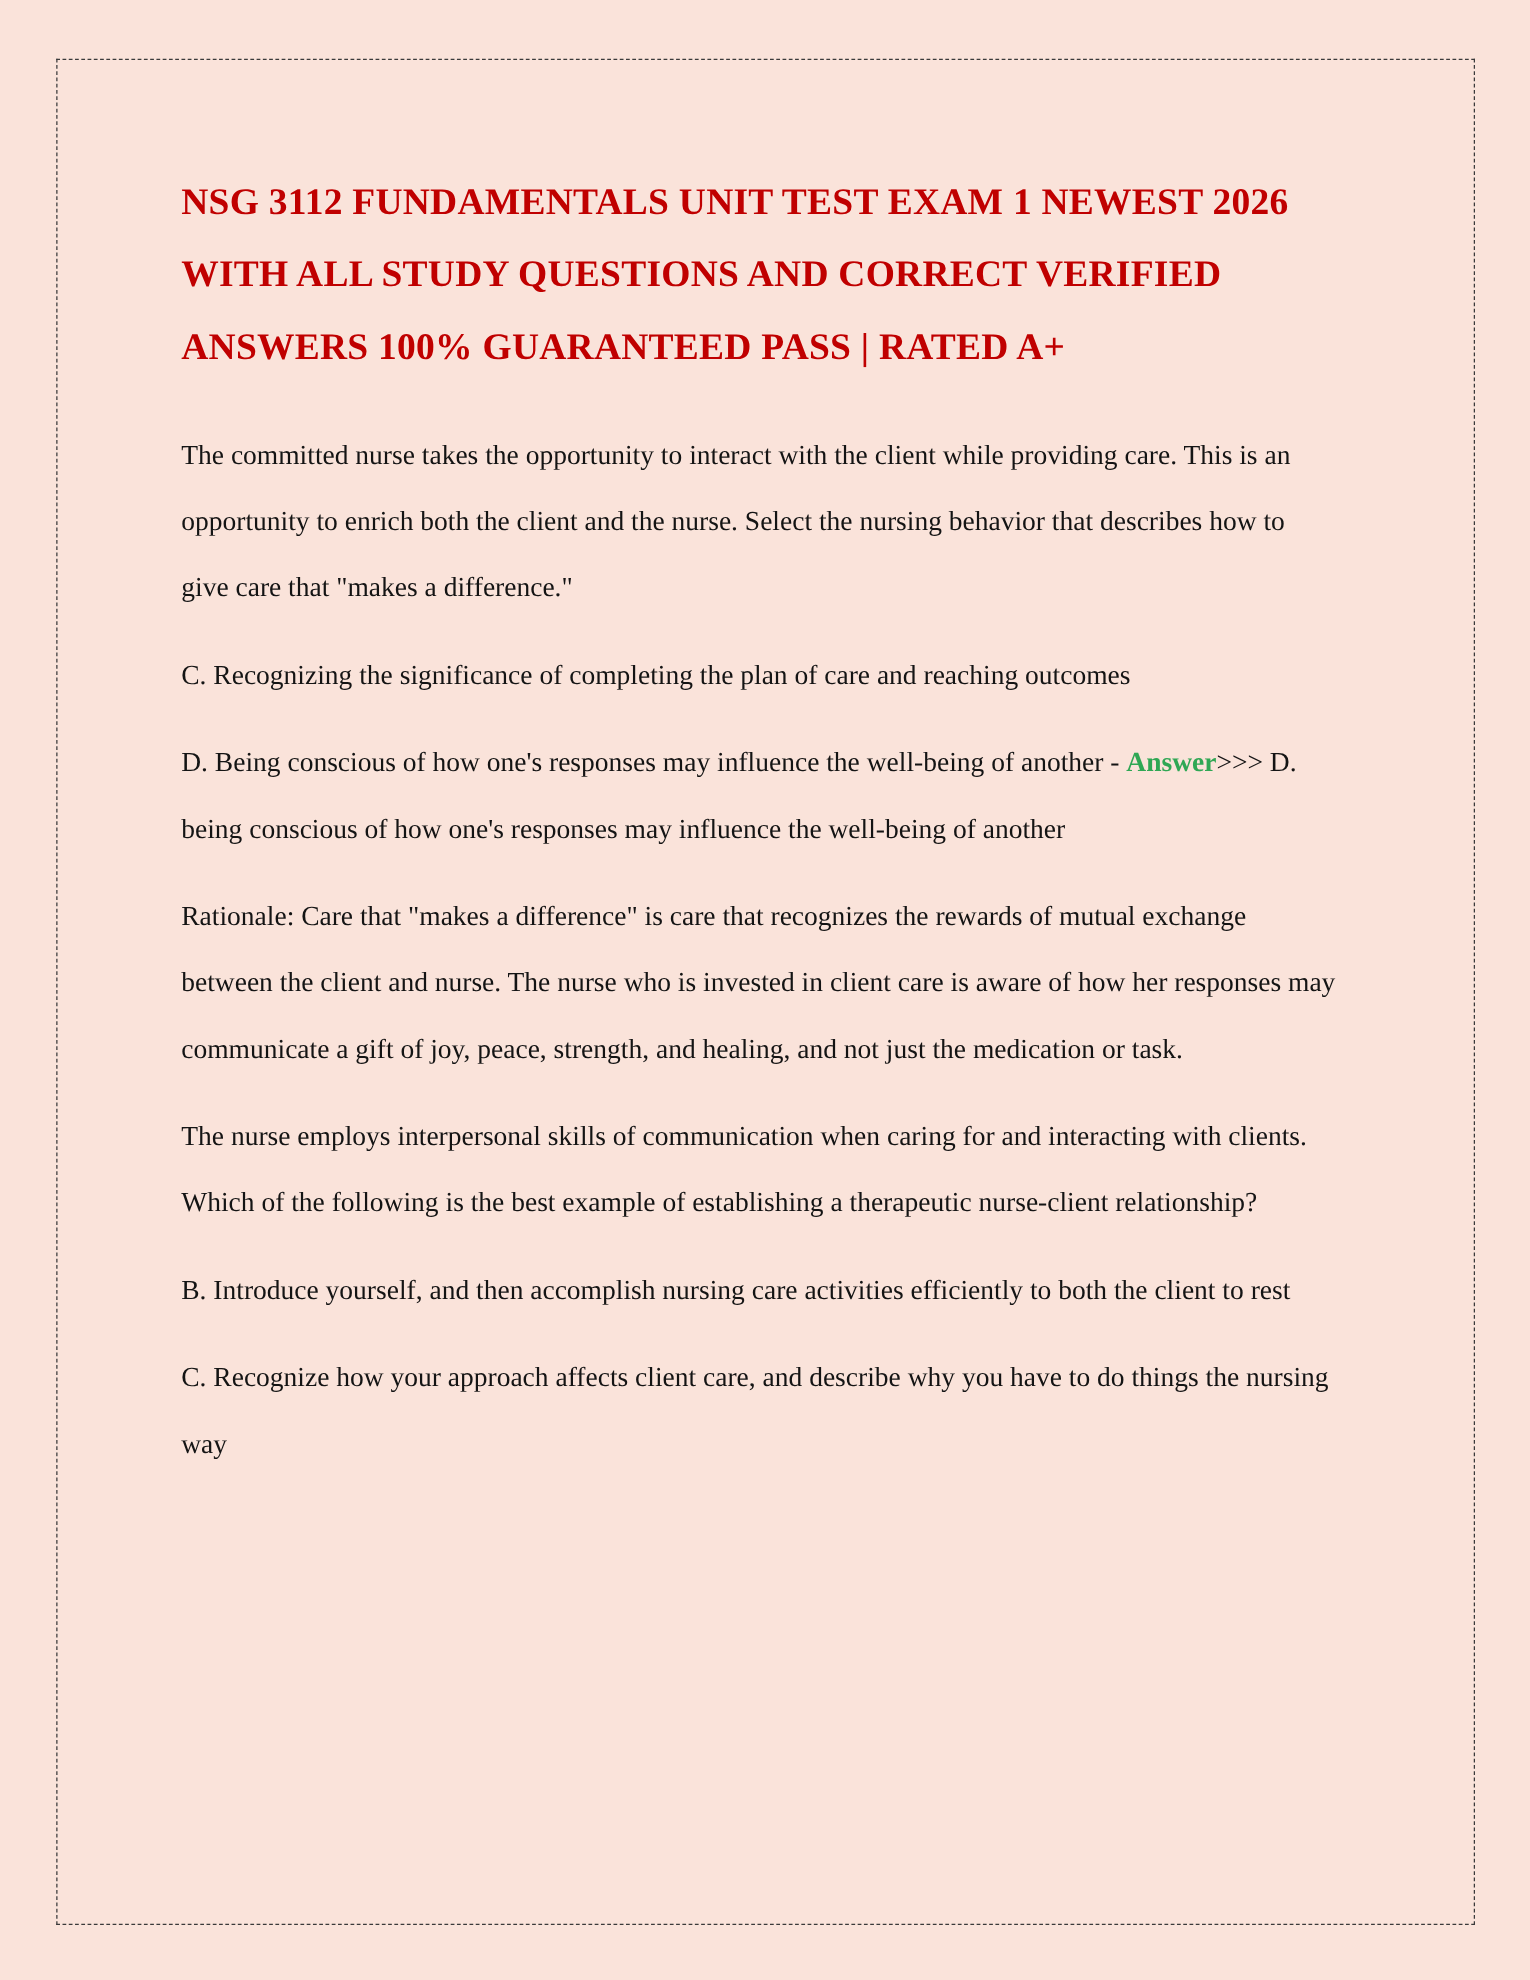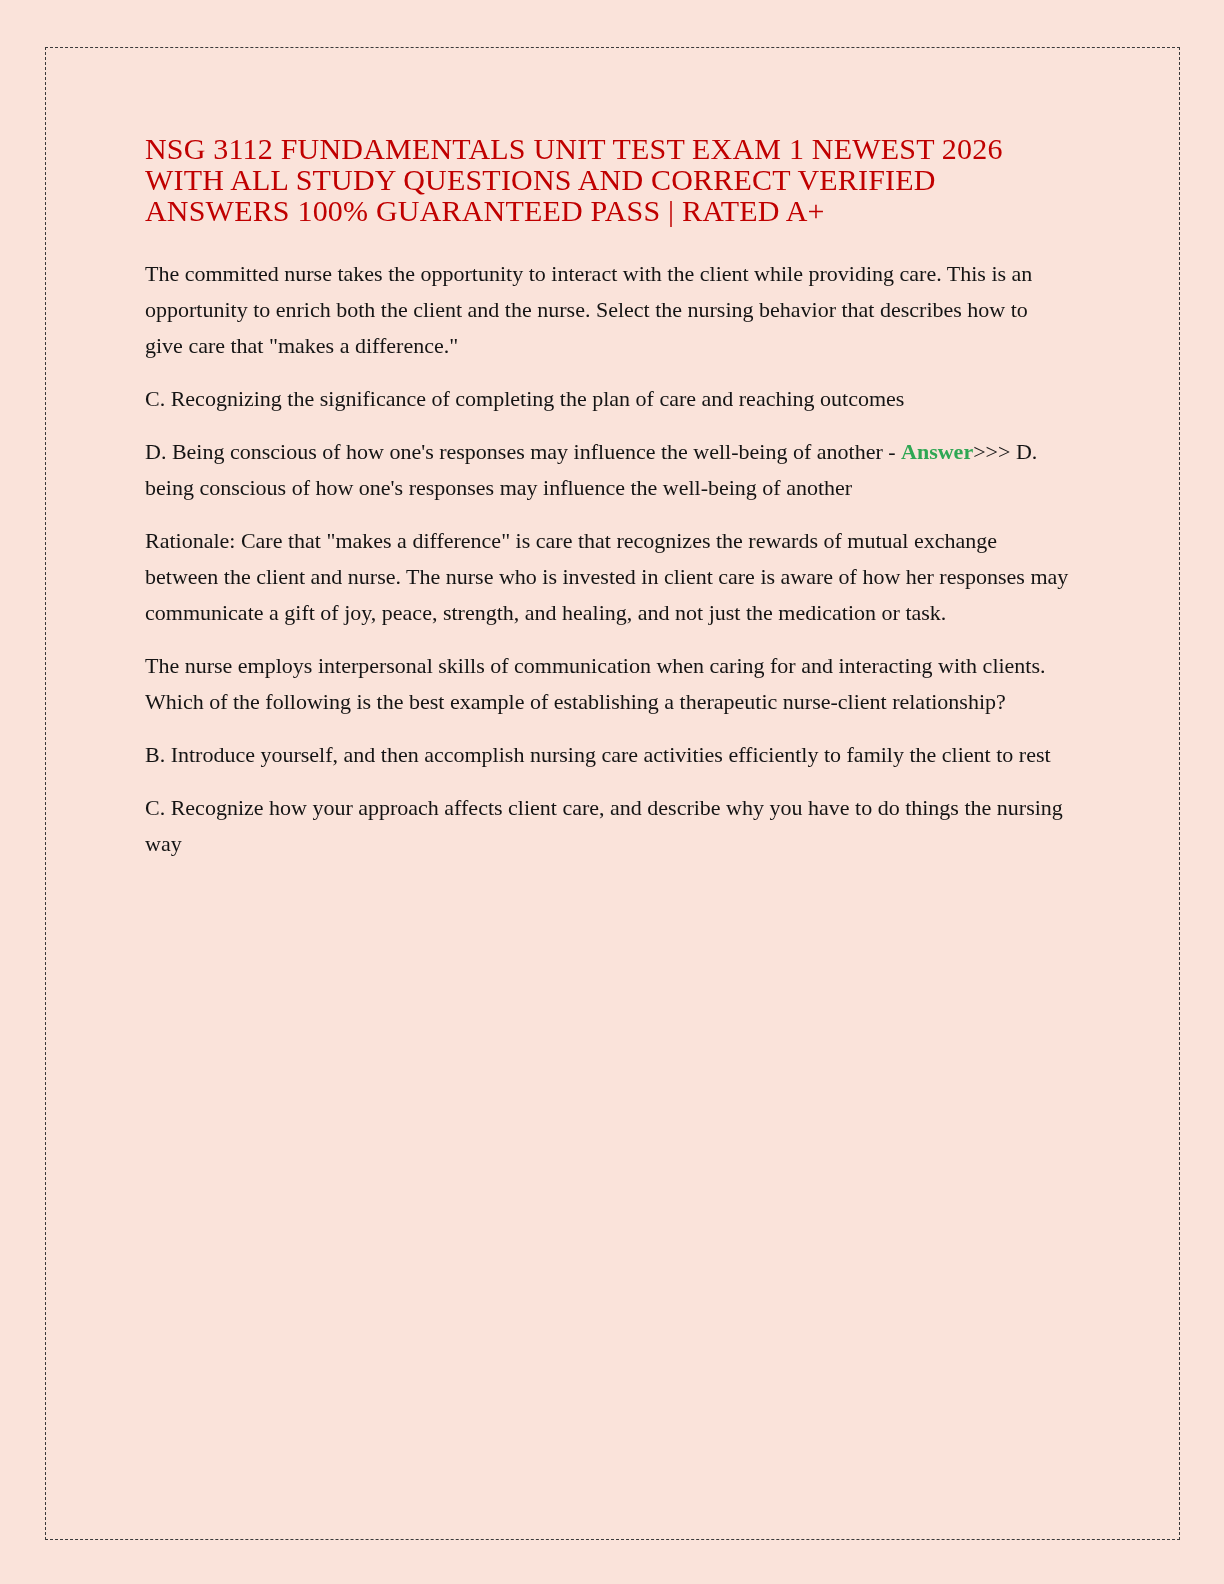--- a/index.html
+++ b/index.html
@@ -33,45 +33,45 @@
     pointer-events: none;
   }
   .content {
     position: absolute;
     left: 145px;
     top: 133px;
     width: 925px;
   }
   .title {
     font-size: 30px;
-    font-weight: normal;
-    line-height: 31px;
+    font-weight: bold;
+    line-height: 58px;
     color: var(--title-color);
     margin: 0 0 30px 0;
     letter-spacing: 0.2px;
   }
   .para {
     font-size: 22px;
-    line-height: 36px;
+    line-height: 53px;
     margin: 0 0 17px 0;
   }
   .para .answer {
     color: var(--answer-color);
     font-weight: bold;
   }
 </style>
 </head>
 <body>
 
 <div class="page-border"></div>
 
 <div class="content">
   <h1 class="title">NSG 3112 FUNDAMENTALS UNIT TEST EXAM 1 NEWEST 2026 WITH ALL STUDY QUESTIONS AND CORRECT VERIFIED ANSWERS 100% GUARANTEED PASS | RATED A+</h1>
   <div>
       <p class="para"><span class="body-text">The committed nurse takes the opportunity to interact with the client while providing care. This is an opportunity to enrich both the client and the nurse. Select the nursing behavior that describes how to give care that "makes a difference."</span></p>
       <p class="para"><span class="body-text">C. Recognizing the significance of completing the plan of care and reaching outcomes</span></p>
       <p class="para"><span class="body-text">D. Being conscious of how one's responses may influence the well-being of another - </span><span class="answer">Answer</span><span class="body-text">&gt;&gt;&gt; D. being conscious of how one's responses may influence the well-being of another</span></p>
       <p class="para"><span class="body-text">Rationale: Care that "makes a difference" is care that recognizes the rewards of mutual exchange between the client and nurse. The nurse who is invested in client care is aware of how her responses may communicate a gift of joy, peace, strength, and healing, and not just the medication or task.</span></p>
       <p class="para"><span class="body-text">The nurse employs interpersonal skills of communication when caring for and interacting with clients. Which of the following is the best example of establishing a therapeutic nurse-client relationship?</span></p>
-      <p class="para"><span class="body-text">B. Introduce yourself, and then accomplish nursing care activities efficiently to family the client to rest</span></p>
+      <p class="para"><span class="body-text">B. Introduce yourself, and then accomplish nursing care activities efficiently to both the client to rest</span></p>
       <p class="para"><span class="body-text">C. Recognize how your approach affects client care, and describe why you have to do things the nursing way</span></p>
     </div>
 </div>
 
 </body></html>

